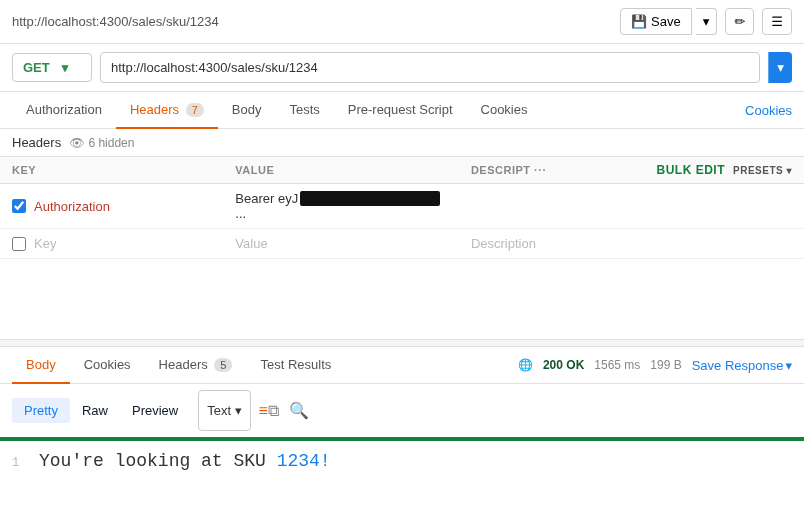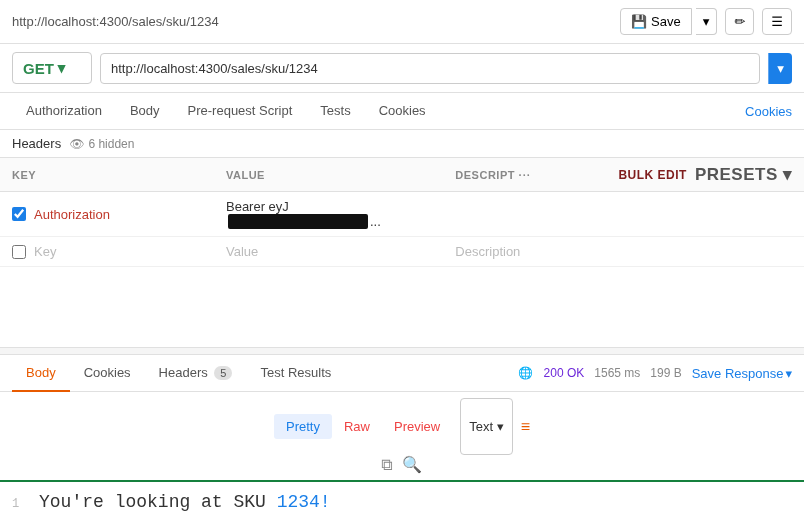--- a/index.html
+++ b/index.html
@@ -25,23 +25,23 @@
       border: 1px solid #ccc; background: #fff; padding: 5px 8px;
       border-radius: 4px; cursor: pointer; font-size: 13px; margin-left: 4px;
     }
 
     
     .request-bar {
       display: flex; align-items: center; padding: 8px 12px; gap: 8px;
       border-bottom: 1px solid #e0e0e0;
     }
     .method-select {
-      display: flex; align-items: center; gap: 4px;
+      display: flex; align-items: center; gap: 12px;
       border: 1px solid #ccc; border-radius: 4px; padding: 6px 10px;
-      cursor: pointer; font-size: 15px; font-weight: 600; color: #2d8a4e; min-width: 80px;
+      cursor: pointer; font-size: 13px; font-weight: 600; color: #2d8a4e; min-width: 80px;
     }
     .url-input {
       flex: 1; border: 1px solid #ccc; border-radius: 4px;
       padding: 7px 10px; font-size: 13px; color: #333; outline: none;
     }
     .send-btn {
       background: #1a7fe8; color: #fff; border: none; border-radius: 4px 0 0 4px;
       padding: 8px 18px; font-size: 13px; font-weight: 600; cursor: pointer;
     }
     .send-dropdown {
@@ -74,22 +74,22 @@
       text-align: left; padding: 6px 12px; font-size: 11px; font-weight: 600;
       color: #888; border-bottom: 1px solid #e0e0e0; background: #fafafa;
       text-transform: uppercase; letter-spacing: 0.5px;
     }
     .headers-table td { padding: 7px 12px; border-bottom: 1px solid #f0f0f0; font-size: 13px; vertical-align: middle; }
     .col-key { width: 260px; }
     .col-value { width: 260px; }
     .col-desc { width: 200px; }
     .col-actions { width: 180px; text-align: right; white-space: nowrap; }
     .th-actions { display: flex; align-items: center; justify-content: flex-end; gap: 8px; }
-    .bulk-edit-btn { font-size: 12px; color: #7f1d1d; cursor: pointer; }
-    .presets-btn { font-size: 17px; color: #555; cursor: pointer; display: flex; align-items: center; gap: 2px; }
+    .bulk-edit-btn { font-size: 12px; color: #15803d; cursor: pointer; }
+    .presets-btn { font-size: 10px; color: #555; cursor: pointer; display: flex; align-items: center; gap: 2px; }
 
     .key-cell { display: flex; align-items: center; gap: 8px; }
     .checkbox { width: 14px; height: 14px; accent-color: #1a7fe8; }
     .key-text { color: #c0392b; font-size: 13px; }
     .value-text { color: #333; font-size: 13px; }
     .value-redacted { display: inline-block; background: #111; color: #111; border-radius: 2px; padding: 0 4px; margin: 0 2px; min-width: 140px; }
     .placeholder-text { color: #bbb; font-size: 13px; }
 
     
     .divider { height: 8px; background: #f5f5f5; border-top: 1px solid #e0e0e0; border-bottom: 1px solid #e0e0e0; }
@@ -99,31 +99,31 @@
       display: flex; align-items: center; justify-content: space-between;
       padding: 0 12px; border-bottom: 1px solid #e0e0e0;
     }
     .response-tabs { display: flex; gap: 0; }
     .response-tab {
       padding: 10px 14px; font-size: 13px; color: #555; cursor: pointer;
       border-bottom: 2px solid transparent; margin-bottom: -1px;
     }
     .response-tab.active { color: #e85a00; border-bottom: 2px solid #e85a00; }
     .response-status { display: flex; align-items: center; gap: 10px; font-size: 12px; color: #888; }
-    .status-ok { color: #6d28d9; font-weight: 400; }
+    .status-ok { color: #14532d; font-weight: 700; }
     .save-response-btn { color: #1a7fe8; font-size: 13px; cursor: pointer; display: flex; align-items: center; gap: 2px; }
 
     
-    .format-bar { display: flex; align-items: center; justify-content: flex-start; padding: 6px 12px; border-bottom: 2px solid #15803d; flex-direction: column; }
+    .format-bar { display: flex; align-items: center; justify-content: flex-start; padding: 6px 12px; border-bottom: 4px solid #15803d; }
     .format-tabs { display: flex; gap: 0; }
-    .format-tab { padding: 5px 12px; font-size: 13px; color: #ef4444; cursor: pointer; border-radius: 3px; }
+    .format-tab { padding: 5px 12px; font-size: 13px; color: #0f172a; cursor: pointer; border-radius: 3px; }
     .format-tab.active { background: #e8f0fe; color: #1a7fe8; font-weight: 500; }
     .format-select {
       display: flex; align-items: center; gap: 4px;
-      border: 1px solid #ccc; border-radius: 4px; padding: 20px 8px;
+      border: 1px solid #ccc; border-radius: 4px; padding: 12px 8px;
       font-size: 13px; cursor: pointer;
     }
     .format-icon { font-size: 16px; color: #e85a00; cursor: pointer; }
     .format-right { display: flex; align-items: center; gap: 10px; }
     .copy-icon, .search-icon { color: #888; cursor: pointer; font-size: 16px; }
 
     
     .response-body { padding: 10px 12px; background: #fff; font-family: 'Courier New', monospace; }
     .line-num { color: #bbb; font-size: 12px; margin-right: 12px; user-select: none; }
     .code-text { font-size: 18px; color: #333; }
@@ -150,23 +150,24 @@
     <span>GET</span>
     <span>▾</span>
   </div>
   <input class="url-input" type="text" value="http://localhost:4300/sales/sku/1234" style="">
   <button class="send-dropdown">▾</button>
 </div>
 
 <div class="tab-bar">
   <div class="tabs">
     <div class="tab">Authorization</div>
+    <div class="tab active">Headers <span class="tab-badge">7</span></div>
     <div class="tab">Body</div>
+    <div class="tab">Tests</div>
     <div class="tab">Pre-request Script</div>
-    <div class="tab">Tests</div>
     <div class="tab">Cookies</div>
   </div>
   <div class="tab-right">Cookies</div>
 </div>
 
 <div class="headers-section">
   <span class="headers-label">Headers</span>
   <div class="hidden-badge">
     <span>👁</span>
     <span>6 hidden</span>

